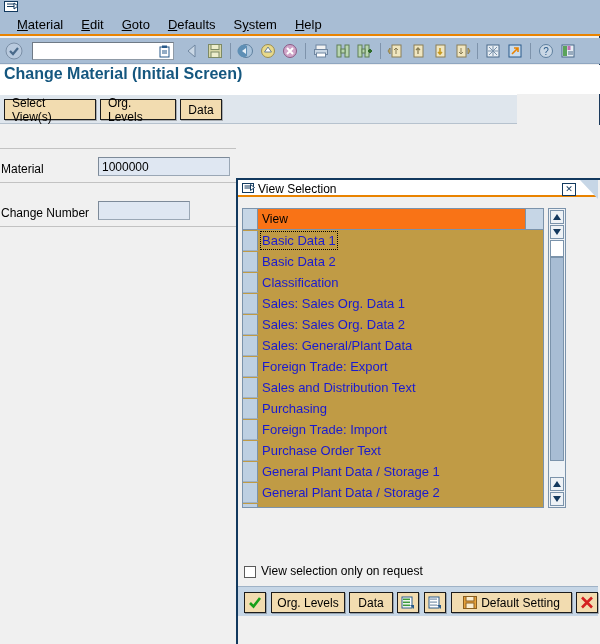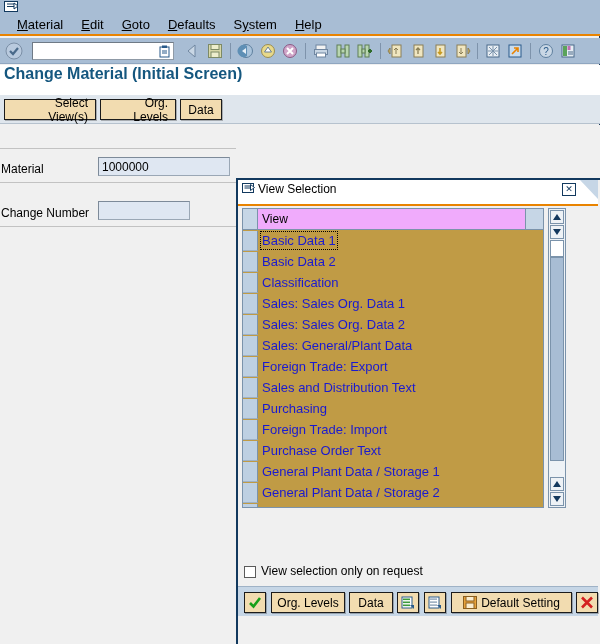--- a/index.html
+++ b/index.html
@@ -97,25 +97,24 @@
   .title-text {
     position: absolute; left: 4px; top: 0;
     font-size: 16px; font-weight: bold;
     color: #15577f;
     letter-spacing: 0px;
   }
 
   
   .apptoolbar {
     position: absolute; left: 0; top: 94px;
-    width: 600px; height: 30px;
+    width: 517px; height: 30px;
     background: #dfe6ed;
     border-top: 1px solid #ffffff;
     border-bottom: 1px solid #b6c2ce;
-    text-align: right;
   }
   .app-btn {
     position: absolute; top: 4px;
     height: 21px;
     background: #f2dcb0;
     border: 1px solid #1b1b1b;
     font-size: 12px;
     color: #000;
     display: flex; align-items: center; justify-content: center;
     padding: 0 7px;
@@ -156,21 +155,21 @@
   .dialog {
     position: absolute;
     left: 236px; top: 178px;
     width: 364px; height: 466px;
     background: #f0f0f0;
     border: 2px solid #12395e;
     border-right: none; border-bottom: none;
   }
   .dlg-titlebar {
     position: absolute; left: 0; top: 0;
-    width: 360px; height: 26px;
+    width: 360px; height: 17px;
     background: #ffffff;
     border-bottom: 2px solid #e98300;
   }
   .dlg-titlebar::after {
     content: "";
     position: absolute; right: 0; top: 0;
     width: 0; height: 0;
     border-style: solid;
     border-width: 0 18px 19px 0;
     border-color: transparent #c6d6e6 transparent transparent;
@@ -197,21 +196,21 @@
   
   .listwrap {
     position: absolute; left: 4px; top: 28px;
     width: 302px; height: 300px;
     border: 1px solid #7b93ab;
     background: #c09b45;
   }
   .list-head {
     position: absolute; left: 0; top: 0;
     width: 300px; height: 21px;
-    background: #f0abfc;
+    background: #f97316;
     border-bottom: 1px solid #7b93ab;
   }
   .head-selcell {
     position: absolute; left: 0; top: 0;
     width: 15px; height: 20px;
     background: #c6d6e6;
     border-right: 1px solid #7b93ab;
   }
   .head-label {
     position: absolute; left: 19px; top: 3px;

